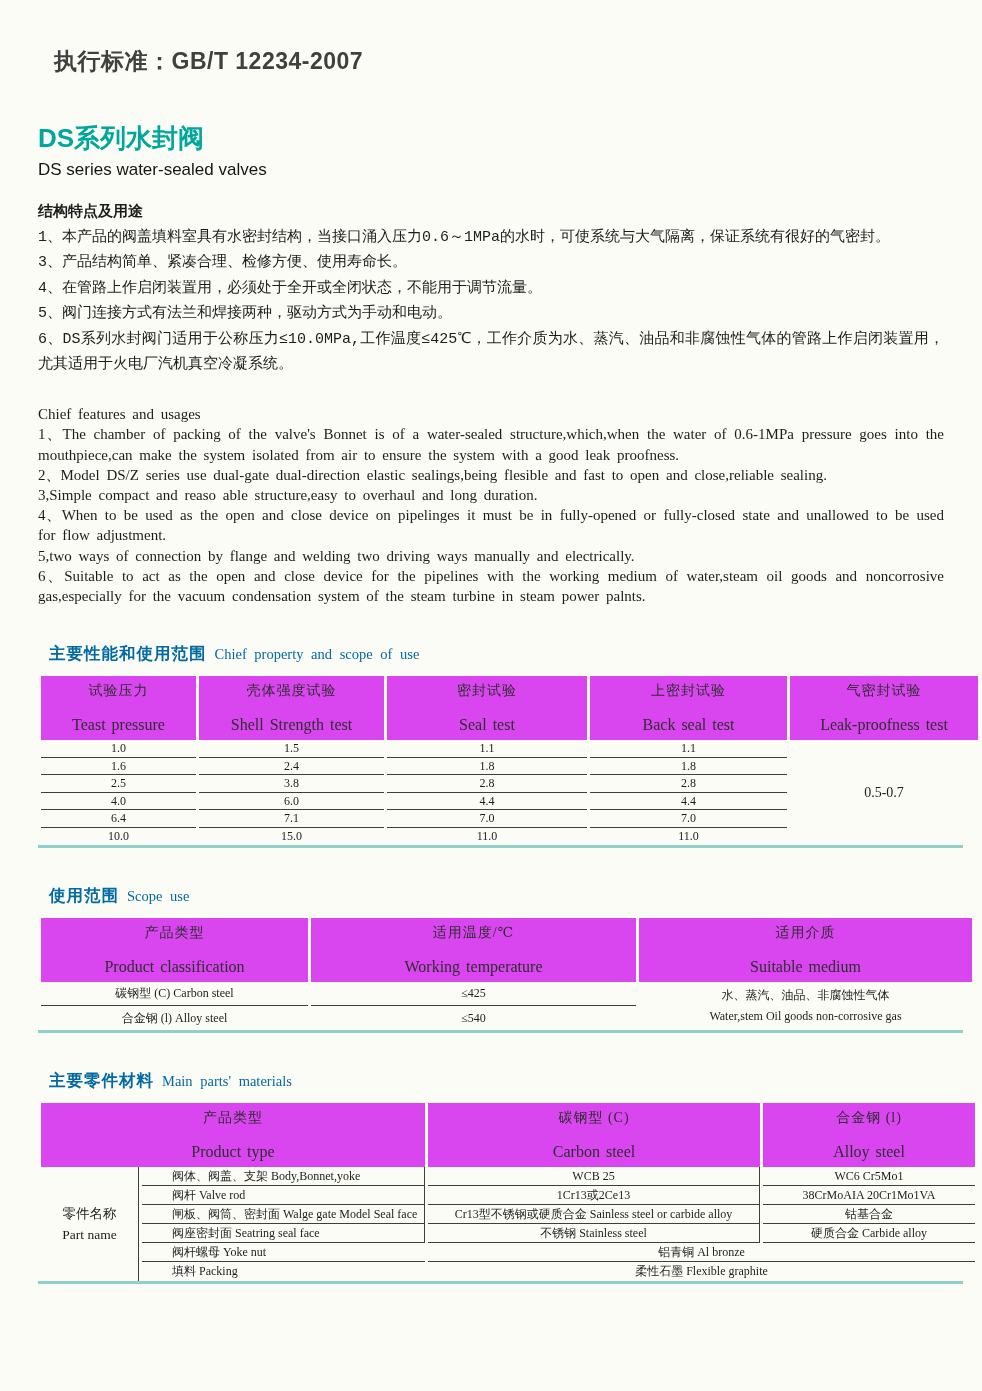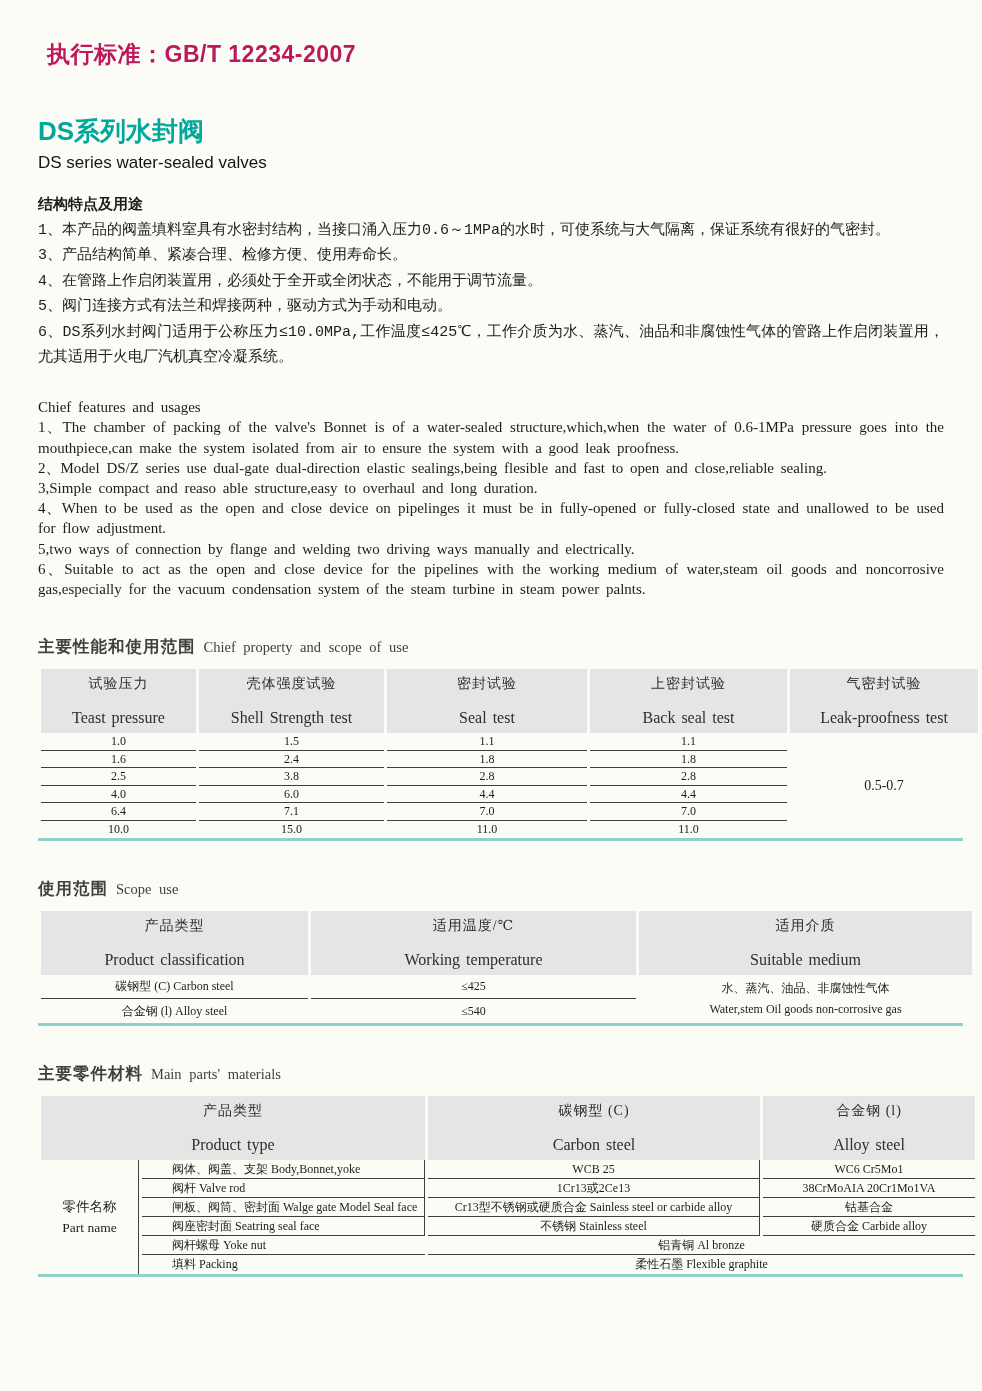--- a/index.html
+++ b/index.html
@@ -9,48 +9,48 @@
     background:#fcfcf7;
     color:#1c1c1c;
     font-family:"Liberation Serif","DejaVu Serif",serif;
     overflow:hidden;
   }
   .page { padding:30px 19px 0 38px; }
 
   .standard-title {
     font-family:"Liberation Sans","DejaVu Sans",sans-serif;
     font-weight:bold; font-size:23px; letter-spacing:0.5px;
-    color:#be185d; margin:9px;
+    color:#404040; margin:16px;
   }
   .product-title-zh {
     font-family:"Liberation Sans","DejaVu Sans",sans-serif;
     font-weight:bold; font-size:26px;
     color:#00a79b; margin:44px 0 4px 0;
   }
   .product-title-en {
     font-family:"Liberation Sans","DejaVu Sans",sans-serif;
     font-size:17px; color:#141414; margin:0 0 0 0;
   }
 
   .text-block { width:906px; }
   .features-zh { margin-top:20px;font-family:Liberation Mono, monospace; }
   .features-heading-zh { font-size:15px; font-weight:bold; line-height:25px; margin:0; }
   .feature-line-zh { font-size:15px; line-height:25.4px; margin:0; text-align:justify; }
 
   .features-en { margin-top:27px; }
   .features-heading-en { font-size:15px; line-height:20px; margin:0; word-spacing:3px; }
   .feature-line-en { font-size:15px; line-height:20.2px; margin:0; text-align:justify; word-spacing:3px; }
 
-  .section-heading { margin:37px 0 11px 0; color:#404040; }
+  .section-heading { margin:37px 0 11px 11px; color:#0369a1; }
   .section-heading .zh { font-size:16.5px; font-weight:bold; letter-spacing:1px; }
   .section-heading .en { font-size:14.5px; margin-left:8px; word-spacing:4px; }
 
   table { border-collapse:separate; border-spacing:3px 0; width:925px; table-layout:fixed; }
   th {
-    background:#e5e5e5; font-weight:normal; text-align:center; vertical-align:middle;
+    background:#d946ef; font-weight:normal; text-align:center; vertical-align:middle;
     padding:6px 2px; color:#2e2e2e;
   }
   th .zh { font-size:14px; letter-spacing:1px; }
   th .en { font-size:16px; margin-top:16px; word-spacing:2px; }
   td { text-align:center; vertical-align:middle; font-size:12px; padding:0 2px; }
 
   .t1 th { height:58px; }
   .t1 td { height:17.5px; border-bottom:1.4px solid #3e3e3e; }
   .t1 tr.last td { border-bottom:none; }
   .t1 td.leak { border-bottom:none; font-size:14px; }

